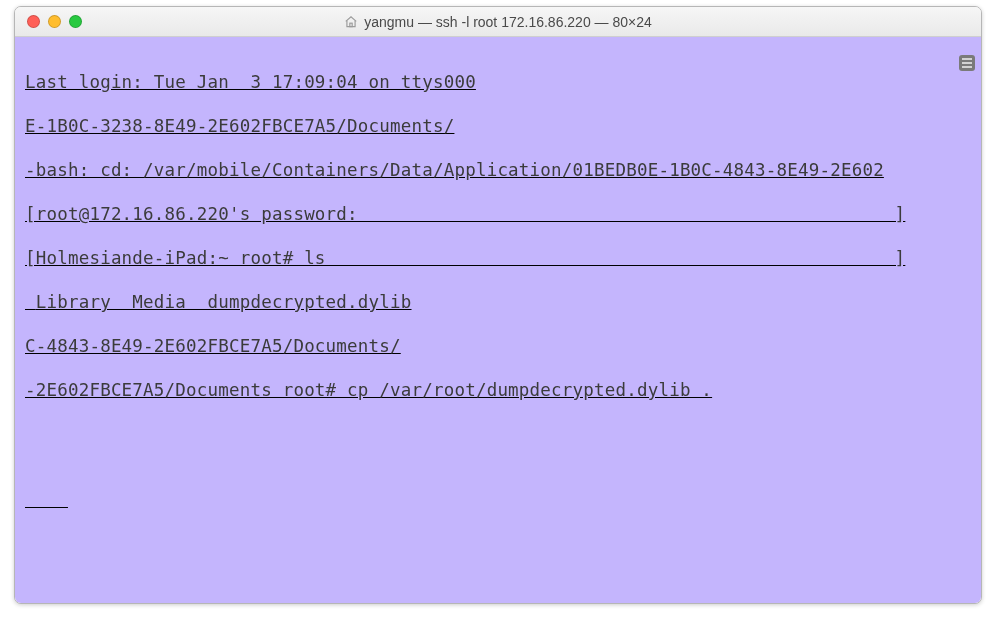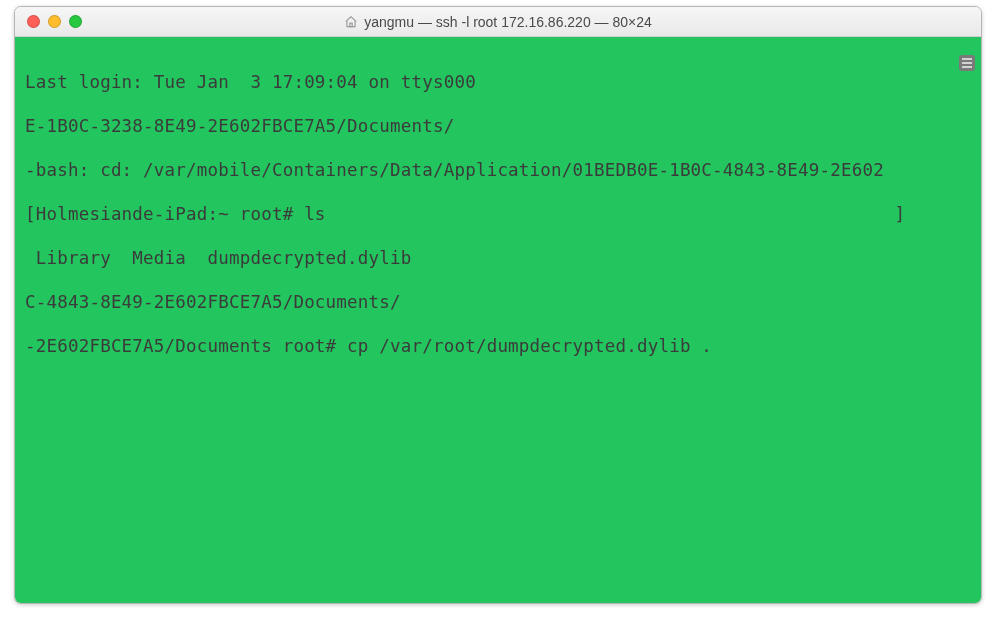--- a/index.html
+++ b/index.html
@@ -74,21 +74,22 @@
       width: 10px; height: 2px;
       background: #d2d2d2;
     }
     .scroll-indicator-inner {
       display:flex; flex-direction:column; gap:2px;
     }
 
     .term-area {
       position: absolute;
       top: 30px; left: 0; right: 0; bottom: 0;
-      background: #22c55e;
+      background: #c4b5fd;
+      text-decoration: underline;
     }
     .term {
       font-family: "Menlo","Monaco","Consolas",monospace;
       font-size: 17.5px;
       line-height: 22px;
       letter-spacing: 0.2px;
       color: #3b3b3b;
       padding: 12px 8px 0 10px;
       white-space: pre-wrap;
       word-break: break-all;
@@ -115,20 +116,21 @@
       </span>
       <span>yangmu — ssh -l root 172.16.86.220 — 80×24</span>
     </div>
   </div>
 
   <div class="term-area">
     <div class="term">
 <span class="line">Last login: Tue Jan  3 17:09:04 on ttys000</span>
 <span class="line">E-1B0C-3238-8E49-2E602FBCE7A5/Documents/</span>
 <span class="line">-bash: cd: /var/mobile/Containers/Data/Application/01BEDB0E-1B0C-4843-8E49-2E602</span>
+<span class="line">[root@172.16.86.220's password:                                                  ]</span>
 <span class="line">[Holmesiande-iPad:~ root# ls                                                     ]</span>
 <span class="line"> Library  Media  dumpdecrypted.dylib</span>
 <span class="line">C-4843-8E49-2E602FBCE7A5/Documents/</span>
 <span class="line">-2E602FBCE7A5/Documents root# cp /var/root/dumpdecrypted.dylib .</span>
 
 
 
     </div>
   </div>
 

